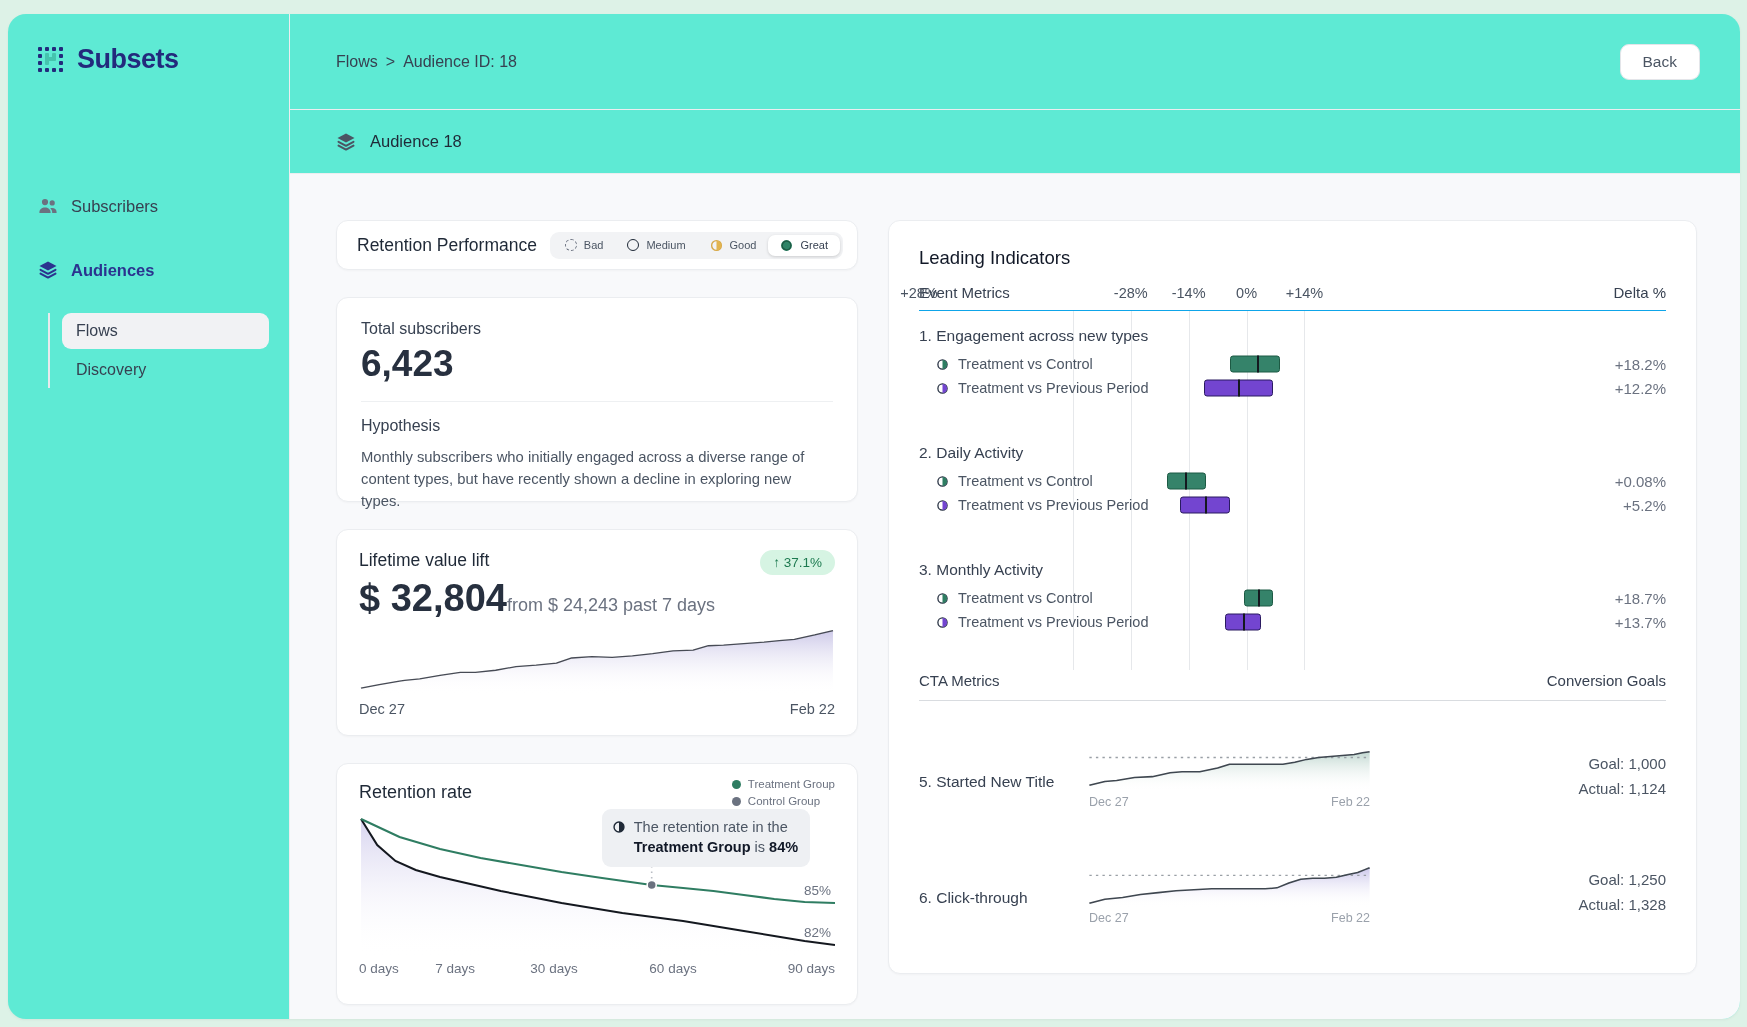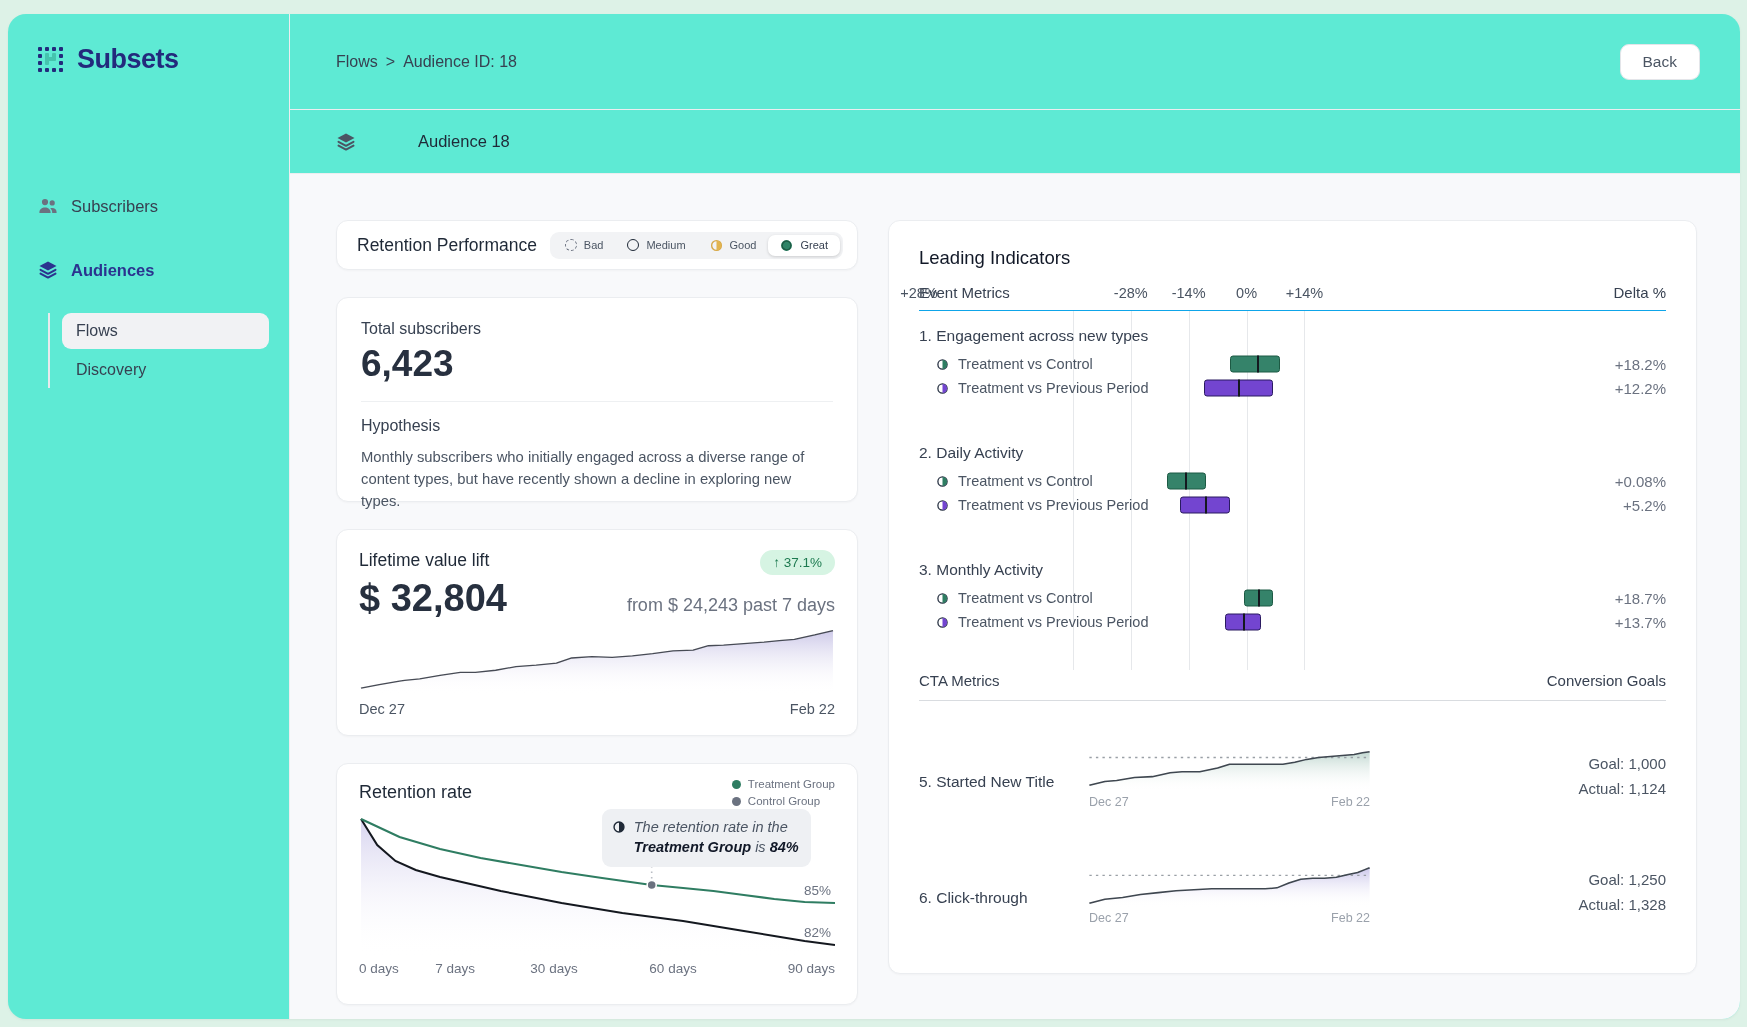--- a/index.html
+++ b/index.html
@@ -23,21 +23,21 @@
 
   
   .main { flex:1; display:flex; flex-direction:column; min-width:0; }
   .topbar { height:96px; flex:none; display:flex; align-items:center; justify-content:space-between;
             padding:0 40px 0 46px; border-bottom:1px solid #eceef0; }
   .breadcrumb { font-size:16px; color:#374151; display:flex; gap:8px; }
   .back-btn { background:#fff; border:1px solid #e3e5e9; border-radius:9px; padding:8px 22px;
               font-size:15.5px; color:#4b5563; cursor:pointer; font-family:inherit; }
   .subbar { height:64px; flex:none; display:flex; align-items:center; gap:14px; padding:0 46px;
             border-bottom:1px solid #eceef0; }
-  .subbar-title { font-size:16.5px; color:#1f2937;margin-left:48px; }
+  .subbar-title { font-size:16.5px; color:#1f2937; }
   .content { flex:1; background:#f8f9fb; padding:46px 43px 0 46px; display:flex; gap:30px; overflow:hidden; }
   .col-left { width:522px; flex:none; display:flex; flex-direction:column; gap:27px; }
   .card { background:#fff; border:1px solid #ebedf0; border-radius:12px; box-shadow:0 1px 2px rgba(16,24,40,.03); }
 
   
   .perf-card { height:50px; display:flex; align-items:center; justify-content:space-between; padding:0 14px 0 20px; }
   .perf-title { font-size:17.5px; color:#1f2937; }
   .segmented { display:flex; background:#f2f3f5; border-radius:9px; padding:3px; }
   .seg-opt { display:flex; align-items:center; gap:7px; padding:4px 12px; font-size:11px; color:#4b5563;
              border-radius:7px; cursor:pointer; white-space:nowrap; }
@@ -52,38 +52,38 @@
   .subs-value { font-size:37px; font-weight:700; color:#27303f; margin-top:5px; }
   .hdiv { height:1px; background:#eef0f2; margin:16px 0 15px; }
   .hyp-title { font-size:16px; color:#374151; }
   .hyp-text { font-size:14.8px; color:#4b5563; line-height:1.5; margin-top:11px; }
 
   
   .ltv-card { height:207px; padding:20px 22px 12px; }
   .ltv-head { display:flex; justify-content:space-between; align-items:flex-start; }
   .ltv-title { font-size:17.5px; color:#1f2937; }
   .badge { background:#d6f4e3; color:#1d7a50; font-size:13.5px; padding:5px 13px; border-radius:999px; }
-  .ltv-row { display:flex; align-items:baseline; gap:0; margin-top:2px;justify-content:space-between; }
+  .ltv-row { display:flex; align-items:baseline; gap:0; margin-top:2px; }
   .ltv-value { font-size:38px; font-weight:700; color:#27303f; }
   .ltv-sub { font-size:18px; color:#6b7280; }
   .ltv-chart { display:block; margin-top:2px; width:100%; height:72px; }
   .ltv-dates { display:flex; justify-content:space-between; font-size:14.5px; color:#4b5563; margin-top:7px; }
 
   
   .ret-card { height:242px; padding:18px 22px 10px; position:relative; }
   .ret-title { font-size:18px; color:#1f2937; }
   .legend { position:absolute; right:22px; top:14px; display:flex; flex-direction:column; gap:5px; }
   .legend-item { display:flex; align-items:center; gap:7px; font-size:11.5px; color:#6b7280; }
   .dot { width:9px; height:9px; border-radius:50%; flex:none; }
   .ret-wrap { position:relative; margin-top:4px; height:150px; }
   .ret-svg { position:absolute; inset:0; width:100%; height:100%; }
   .ret-endlabel { position:absolute; right:4px; font-size:13.5px; color:#6b7280; }
   .ret-tooltip { position:absolute; left:51%; top:2px; background:#eef0f3; border-radius:9px;
                  padding:8px 12px 9px 10px; display:flex; gap:8px; font-size:14.5px; color:#4b5563;
-                 line-height:1.4; white-space:nowrap;font-style:italic; }
+                 line-height:1.4; white-space:nowrap; }
   .ret-tooltip b { color:#111827; }
   .ret-ticks { position:relative; height:20px; margin-top:4px; font-size:13.5px; color:#6b7280; }
   .ret-tick { position:absolute; top:0; }
 
   
   .li-card { flex:1; height:754px; padding:26px 30px; }
   .li-title { font-size:18.5px; color:#111827; }
   .li-head { position:relative; margin-top:12px; height:30px; border-bottom:1px solid #0ea5e9; }
   .li-head-left { position:absolute; left:0; bottom:9px; font-size:15px; color:#374151; }
   .li-head-right { position:absolute; right:0; bottom:9px; font-size:15px; color:#374151; }

